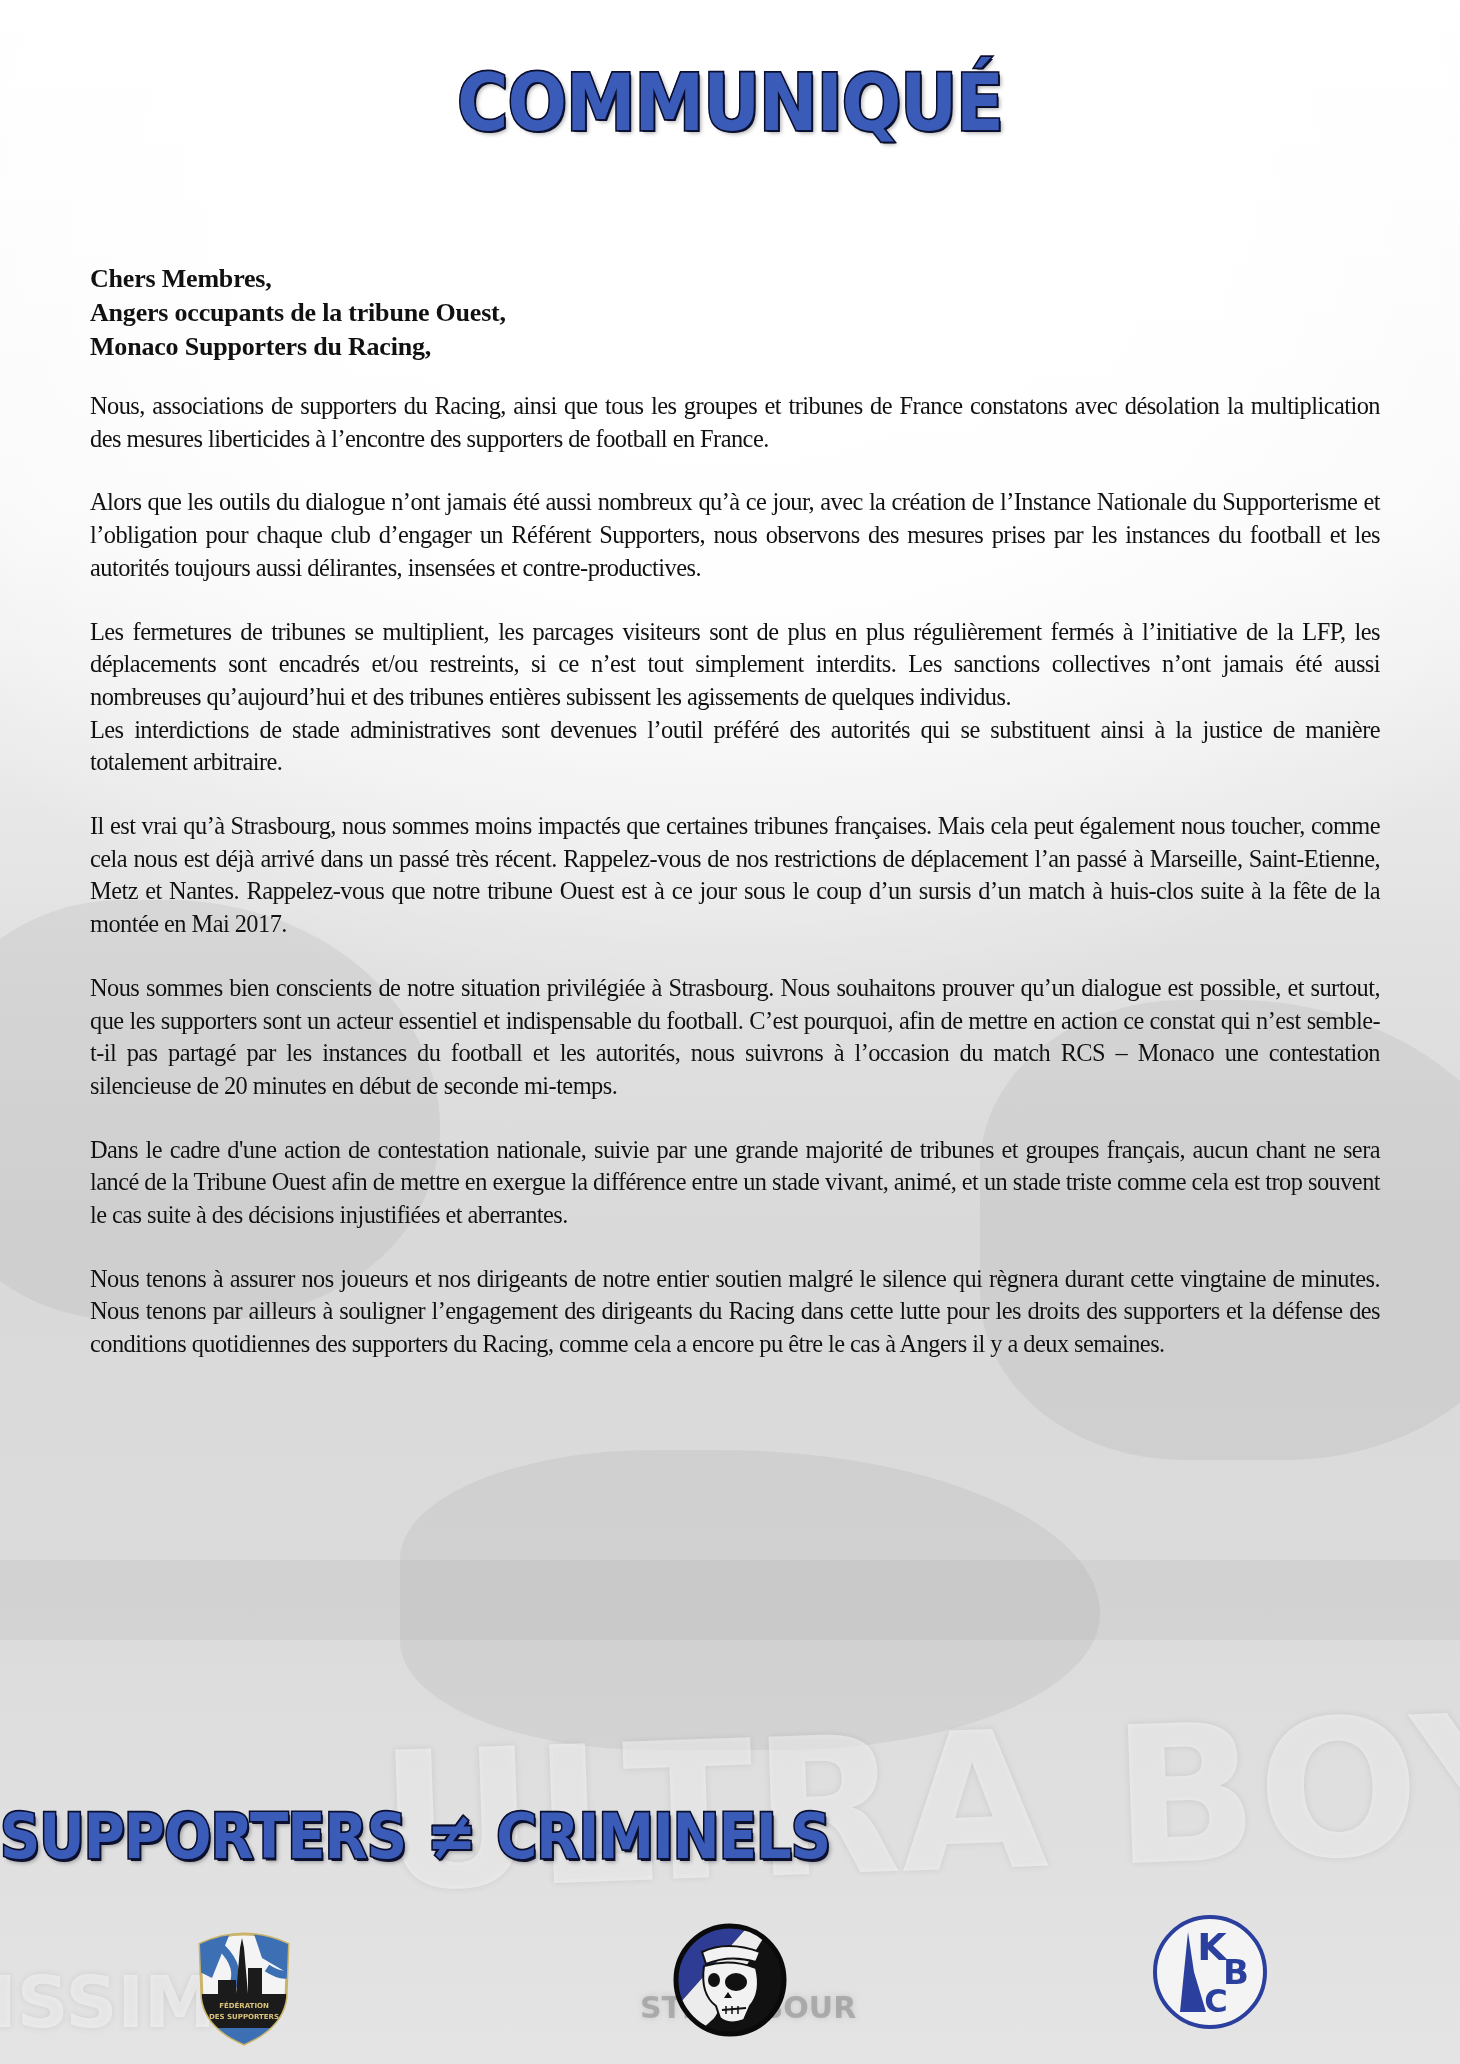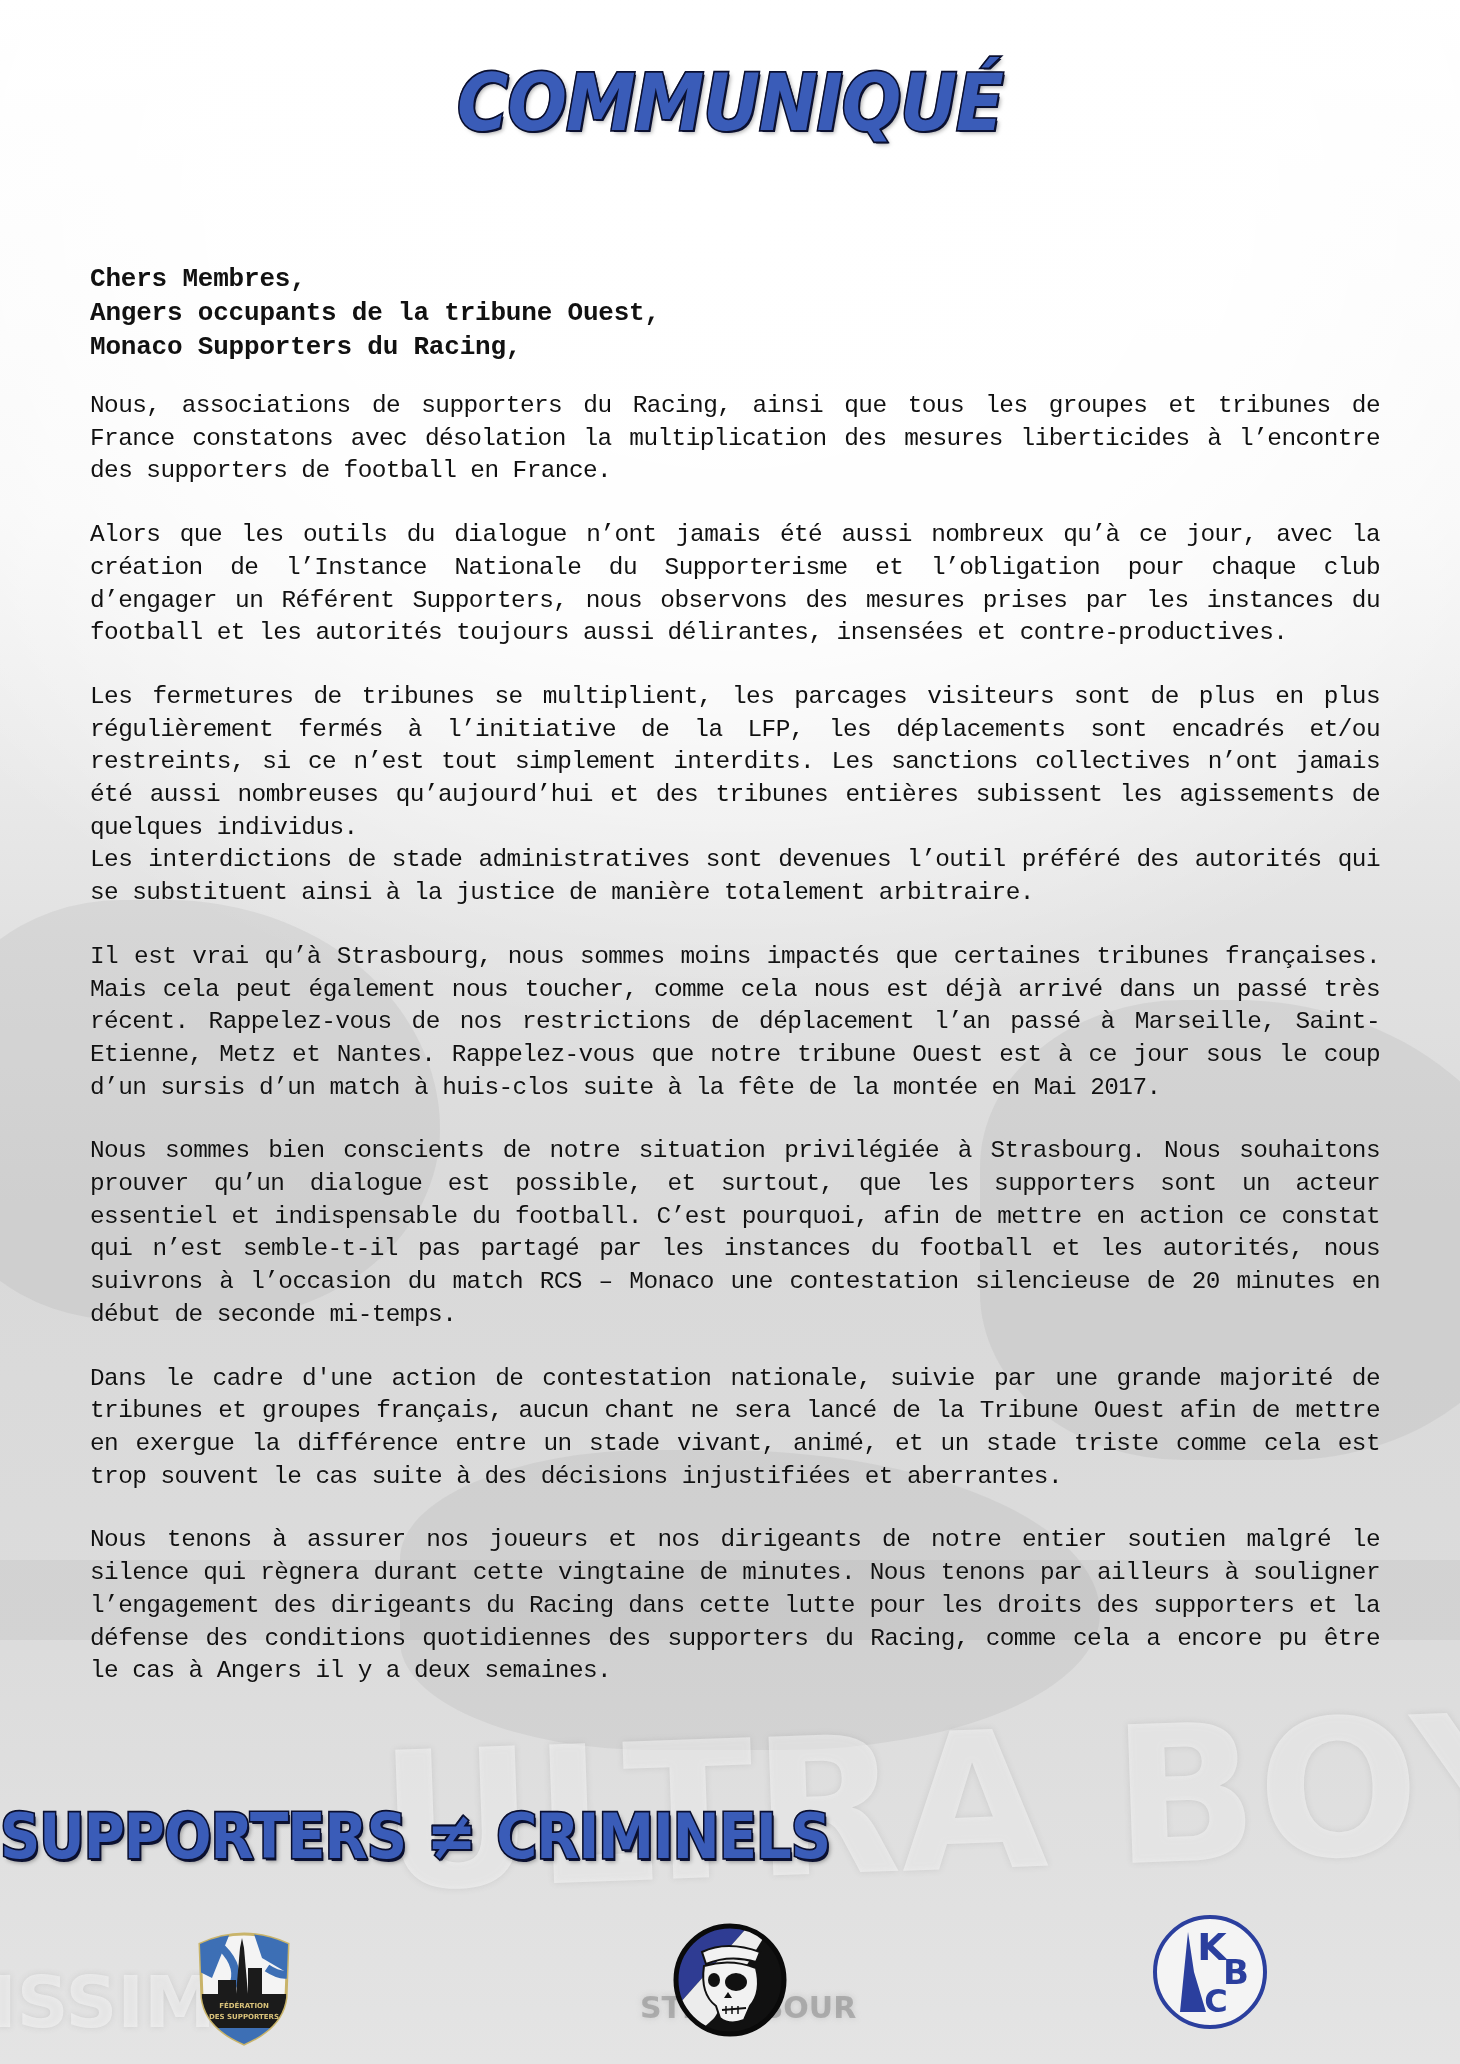--- a/index.html
+++ b/index.html
@@ -16,34 +16,34 @@
     }
     .bg-shape { position: absolute; background: rgba(160,160,160,0.18); border-radius: 40% 60% 50% 40%; }
     .bg-banner-text {
       position: absolute; z-index: 0; color: rgba(255,255,255,0.55);
       font-family: "DejaVu Sans", sans-serif; font-weight: bold; white-space: nowrap;
       text-shadow: 0 0 6px rgba(150,150,150,0.35);
     }
     .content { position: relative; z-index: 2; }
 
     .title-block {
-      position: absolute; left: 0; right: 0; top: 62px; text-align: center; font-style: italic;
+      position: absolute; left: 0; right: 0; top: 62px; text-align: center;
     }
     .headline {
       display: inline-block; font-family: "DejaVu Sans", sans-serif; font-weight: 900;
       color: #3a5cb8; letter-spacing: -1px;
       -webkit-text-stroke: 3px #0b1030; paint-order: stroke fill;
       text-shadow: 2px 2px 0 #0b1030, -1px -1px 0 #0b1030, 3px 3px 4px rgba(0,0,0,0.35);
       transform: scaleY(1.12);
     }
     .title-block .headline { font-size: 70px; }
 
     .letter {
       position: absolute; left: 90px; width: 1290px;
-      font-family: Liberation Mono, monospace; color: #111; font-size: 24.4px;
+      font-family: Liberation Serif, serif; color: #111; font-size: 24.4px;
       line-height: 32.7px; letter-spacing: -0.55px;
       text-shadow: 0 0 1px rgba(255,255,255,0.6);
     }
     .salutation { font-weight: bold; font-size: 26px; line-height: 34px; margin: 0 0 26px 0; letter-spacing: -0.2px; }
     .salutation div { margin: 0; }
     .para { margin: 0 0 31px 0; text-align: justify; text-align-last: left; }
 
     .slogan-block { position: absolute; left: 0; right: 0; top: 1800px; text-align: left; }
     .slogan-block .headline { font-size: 56px; }
 

